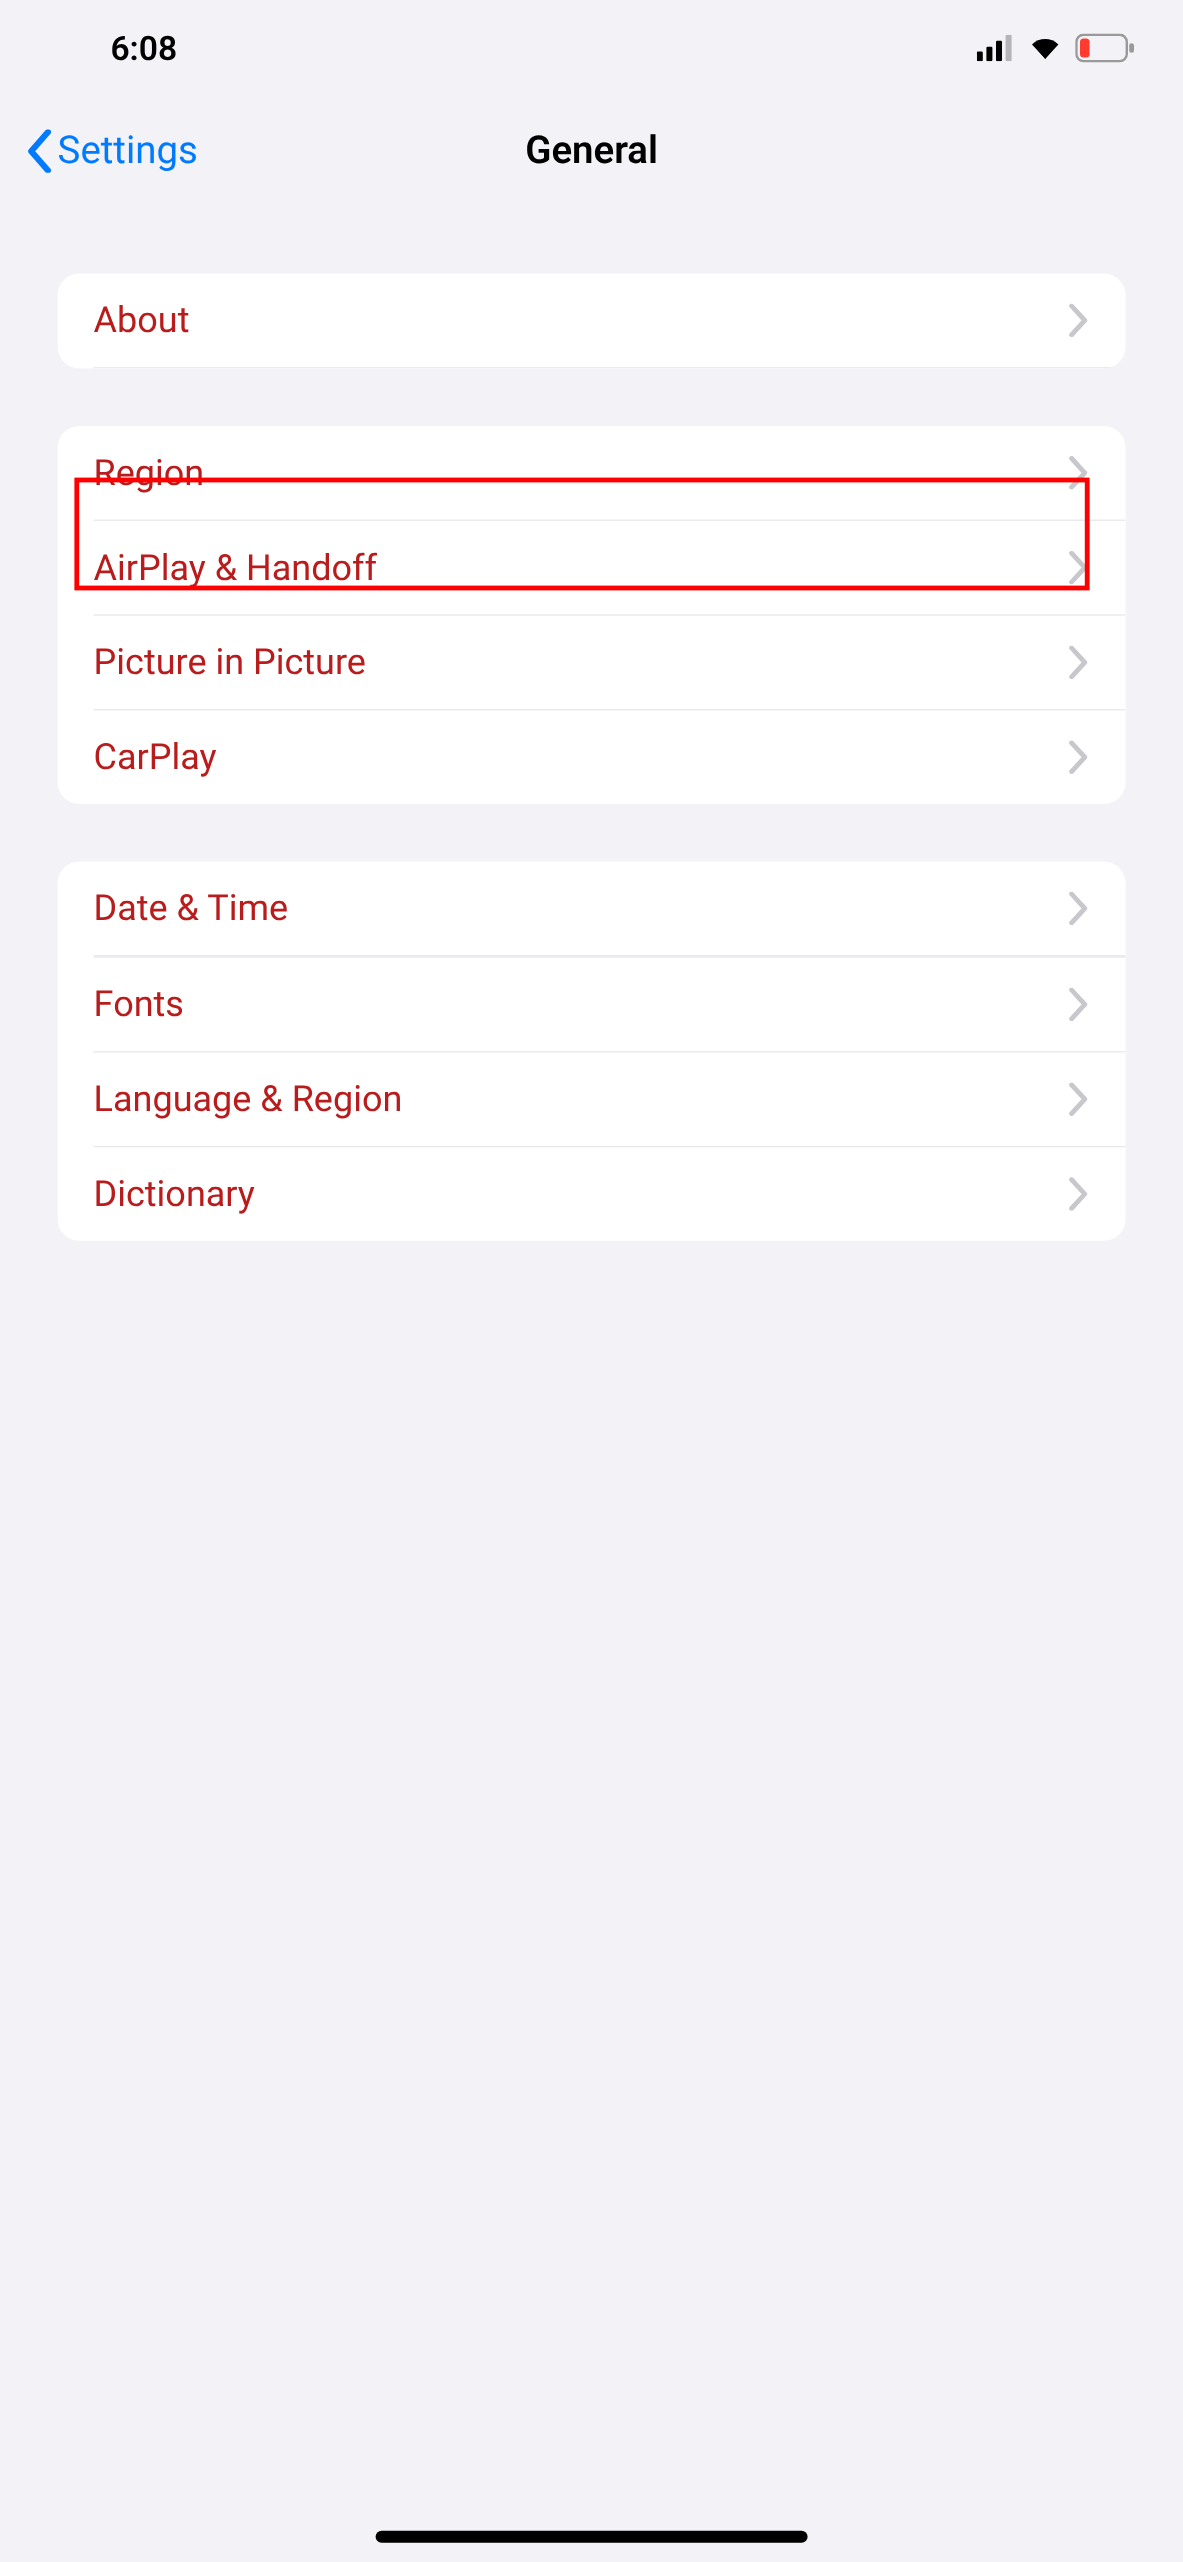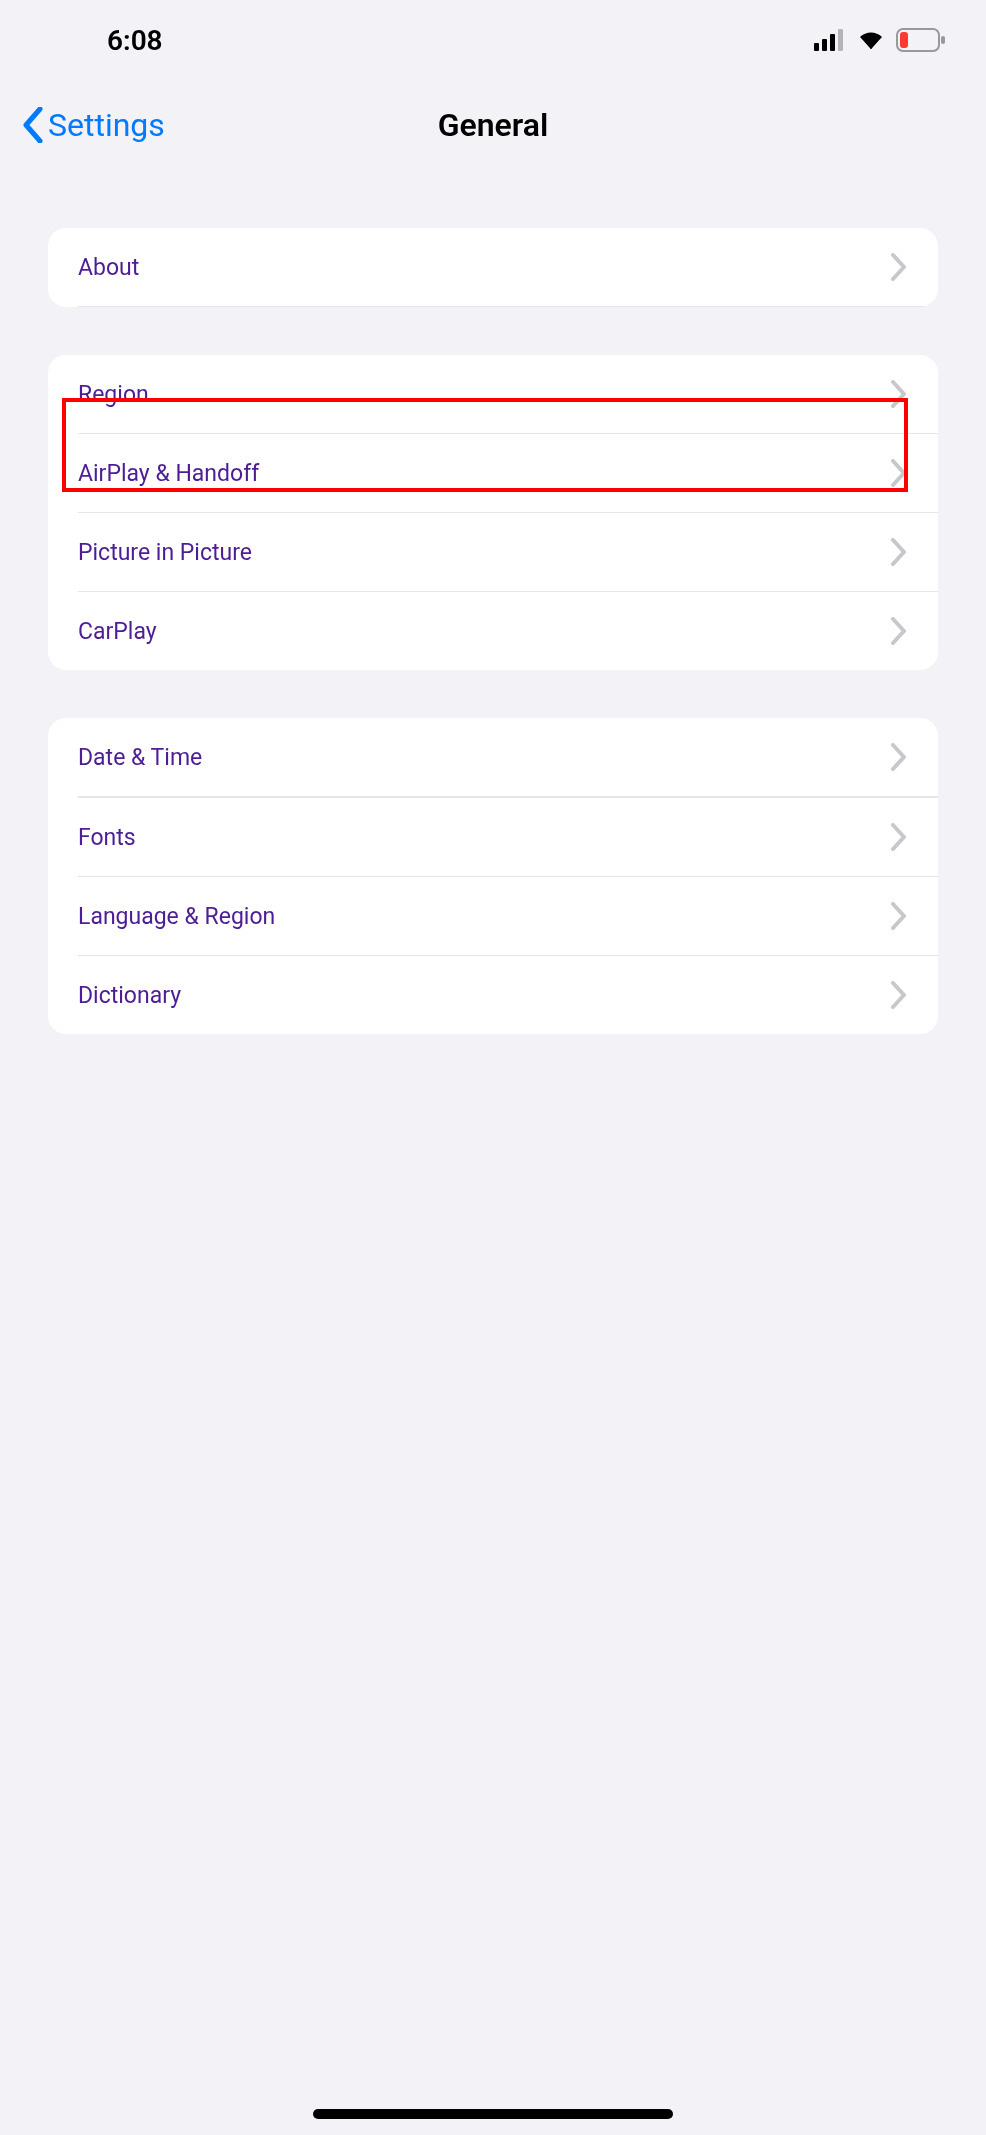--- a/index.html
+++ b/index.html
@@ -14,40 +14,40 @@
       display: flex;
       justify-content: space-between;
       align-items: center;
       padding: 18px 40px 8px 40px;
       height: 70px;
     }
     .status-time {
       font-size: 28px;
       font-weight: 600;
       color: #000;
-      margin-left: 67px;
+      margin-left: 52px;
     }
     .status-icons {
       display: flex;
       align-items: center;
       gap: 10px;
     }
     .signal-icon svg, .wifi-icon svg, .battery-icon svg {
       display: block;
     }
     .nav-bar {
       display: flex;
       align-items: center;
       padding: 30px 30px 20px 30px;
       position: relative;
       height: 100px;
     }
     .back-button {
       display: flex;
-      align-items: center;
+      align-items: flex-end;
       color: #007aff;
       font-size: 32px;
       gap: 4px;
       position: absolute;
       left: 22px;
     }
     .back-chevron {
       width: 22px;
       height: 36px;
     }
@@ -71,22 +71,22 @@
     }
     .row {
       display: flex;
       align-items: center;
       justify-content: space-between;
       padding: 0 30px 0 30px;
       height: 78px;
       position: relative;
     }
     .row-label {
-      font-size: 23px;
-      color: #4c1d95;
+      font-size: 30px;
+      color: #b91c1c;
       font-weight: 400;
     }
     .chevron {
       color: #c7c7cc;
       width: 18px;
       height: 28px;
       flex-shrink: 0;
     }
     .separator {
       height: 1px;

